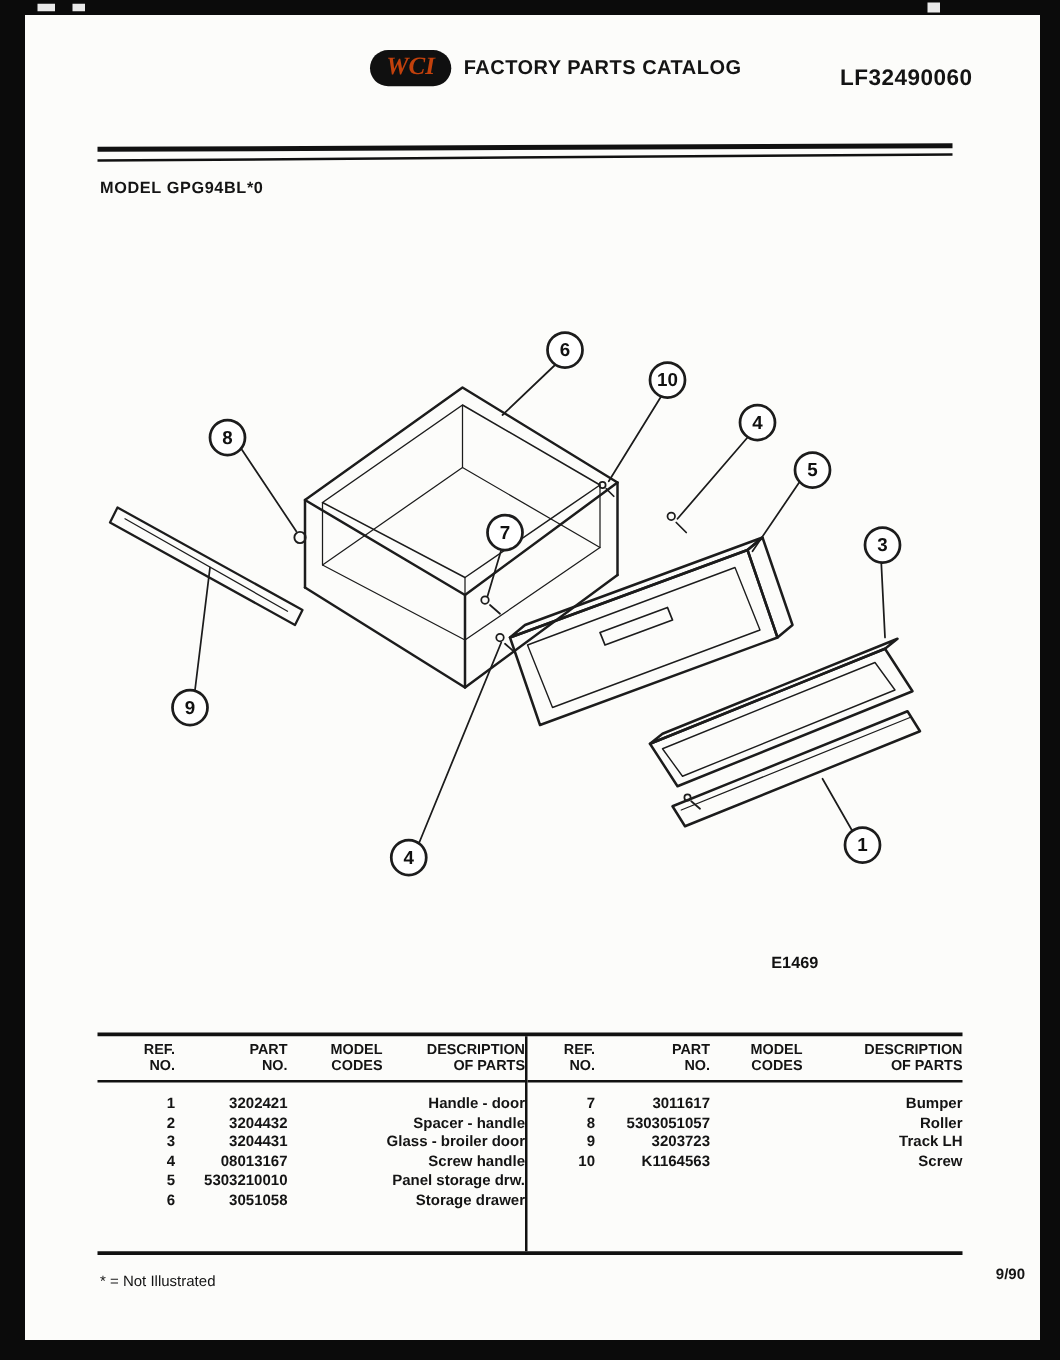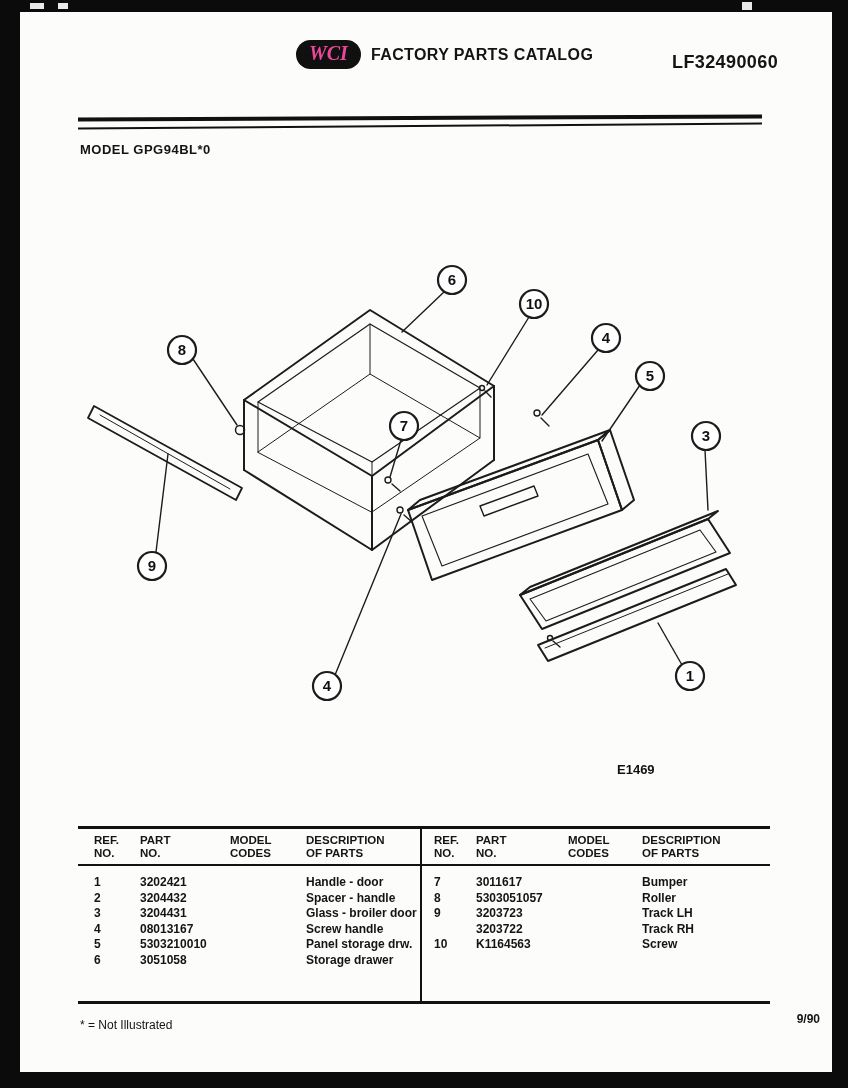--- a/index.html
+++ b/index.html
@@ -10,38 +10,38 @@
   .mark { position:absolute; background:#e9e9e9; }
   .mark.m1 { left:30px; top:3px; width:14px; height:6px; }
   .mark.m2 { left:58px; top:3px; width:10px; height:6px; }
   .mark.m3 { left:742px; top:2px; width:10px; height:8px; }
 
   .page { position:absolute; top:12px; left:20px; right:16px; bottom:16px; background:#fcfcfa; color:#141414; }
 
   
   .brand { position:absolute; left:60px; top:38px; font-size:13px; font-weight:700; letter-spacing:.6px; line-height:19px; }
   .catalog { position:absolute; left:276px; top:28px; display:flex; align-items:center; gap:10px; }
-  .wci-logo { display:inline-block; background:#101010; color:#ec4899; font-family:"Liberation Serif", serif; font-style:italic; font-weight:700; font-size:20px; padding:2px 13px 4px 13px; border-radius:16px; }
+  .wci-logo { display:inline-block; background:#101010; color:#c2410c; font-family:"Liberation Serif", serif; font-style:italic; font-weight:700; font-size:20px; padding:2px 13px 4px 13px; border-radius:16px; }
   .catalog-title { font-size:16px; font-weight:700; letter-spacing:.4px; }
   .docnum { position:absolute; left:652px; top:40px; font-size:18px; font-weight:700; letter-spacing:.4px; }
 
   .rule { position:absolute; left:58px; top:104px; width:684px; }
   .rule .r1 { height:4px; background:#111; transform:rotate(-0.25deg); }
   .rule .r2 { height:2px; background:#111; margin-top:5px; transform:rotate(-0.4deg); }
 
   .model { position:absolute; left:60px; top:130px; font-size:13px; font-weight:700; letter-spacing:.5px; }
 
   
   .diagram { position:absolute; left:52px; top:226px; }
   .diagram text { stroke:none; fill:#111; font-family:"Liberation Sans", sans-serif; font-weight:700; font-size:15px; text-anchor:middle; }
   .diagram text.figcode { font-size:13px; text-anchor:start; }
 
   
   .parts-table { position:absolute; left:58px; top:814px; width:692px; height:178px; border-top:3px solid #111; border-bottom:3px solid #111; display:flex; }
-  .half { width:342px; }
+  .half { width:342px;text-align:right; }
   .half.right { flex:1; border-left:2px solid #111; }
   .thead { display:grid; border-bottom:2px solid #111; padding:5px 0 4px 16px; }
   .half.left  .thead, .half.left  .trow { grid-template-columns:46px 90px 76px 1fr; padding-left:16px; }
   .half.right .thead, .half.right .trow { grid-template-columns:42px 92px 74px 1fr; padding-left:12px; }
   .h { font-size:11.5px; font-weight:700; line-height:13px; }
   .h i { display:block; font-style:normal; }
   .tbody { padding-top:9px; }
   .trow { display:grid; font-size:12px; font-weight:700; line-height:15.5px; }
 
   
@@ -280,26 +280,20 @@
               <span></span>
               <span>Roller</span>
           </div>
           <div class="trow">
             <span>9</span>
               <span>3203723</span>
               <span></span>
               <span>Track LH</span>
           </div>
           <div class="trow">
-            <span></span>
-              <span>3203722</span>
-              <span></span>
-              <span>Track RH</span>
-          </div>
-          <div class="trow">
             <span>10</span>
               <span>K1164563</span>
               <span></span>
               <span>Screw</span>
           </div>
         </div>
       </div>
     </div>
 
     <div class="footnote">* = Not Illustrated</div>

